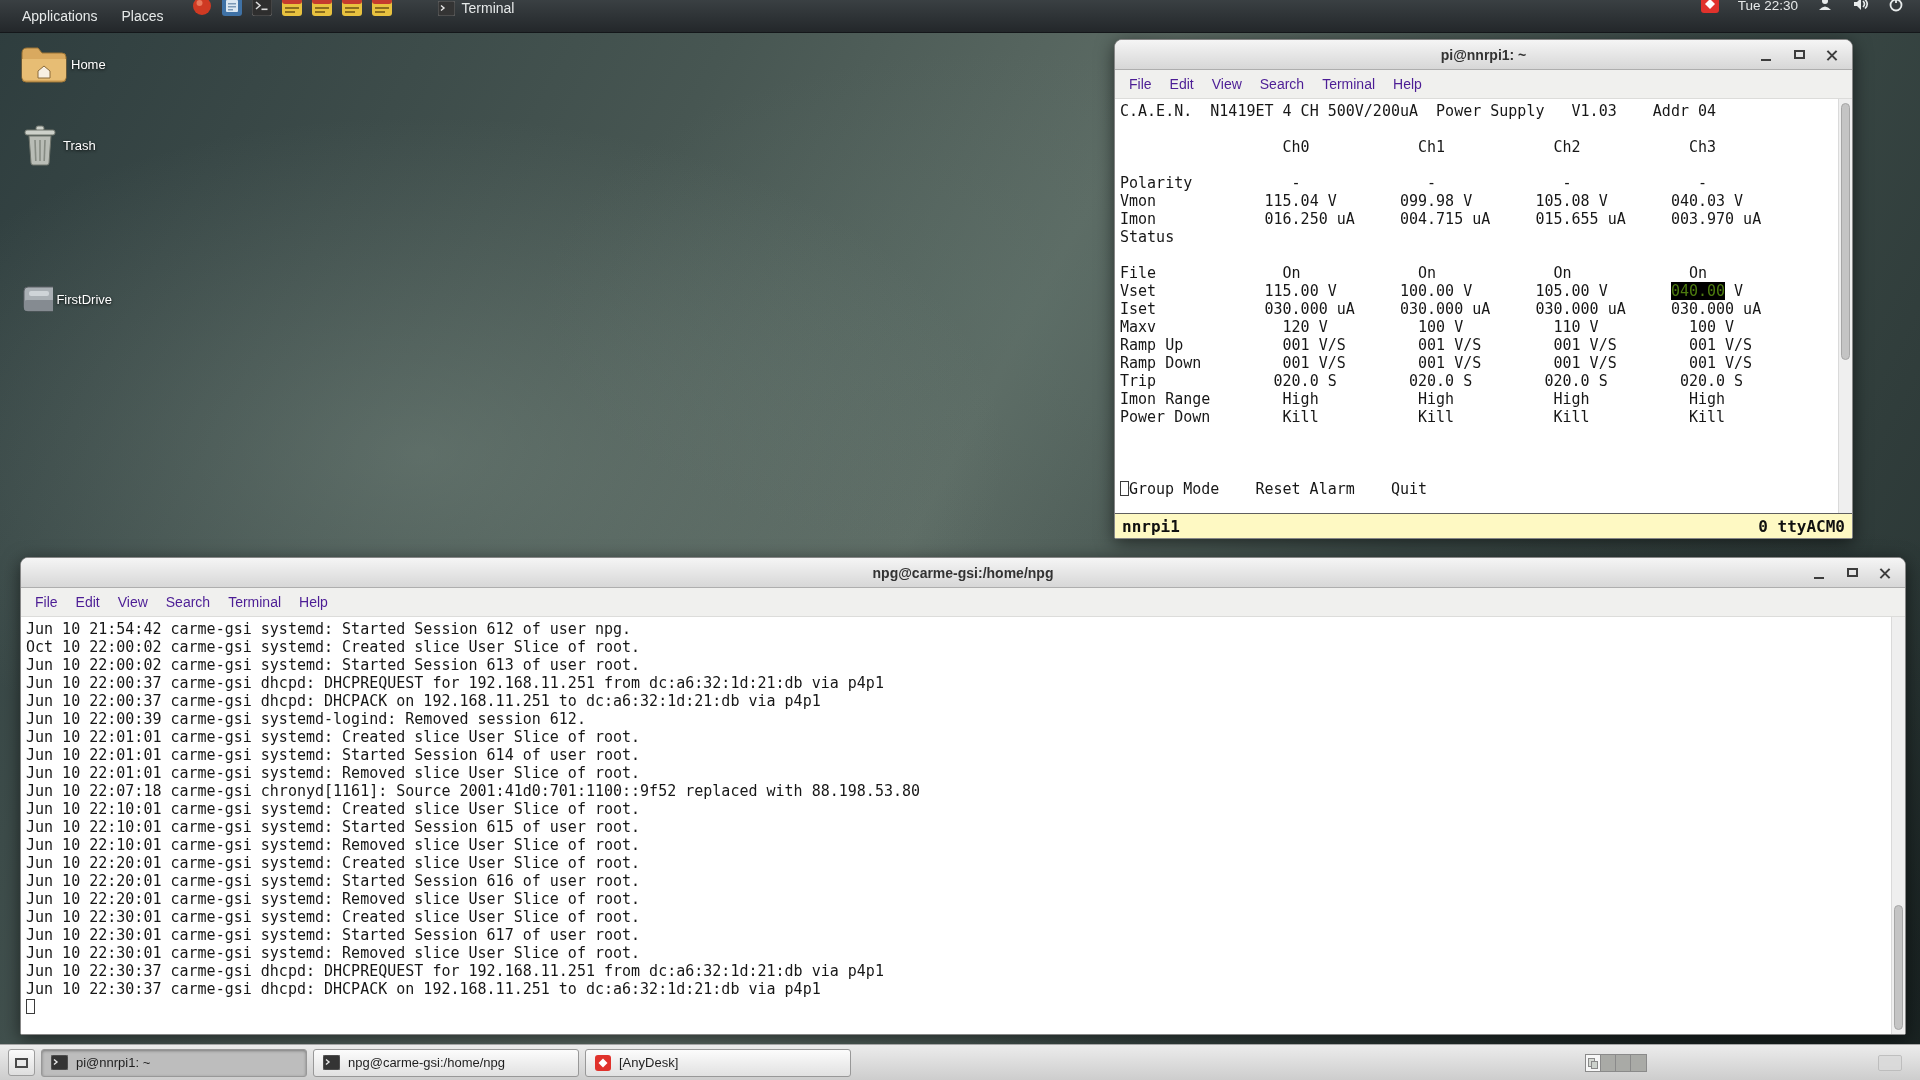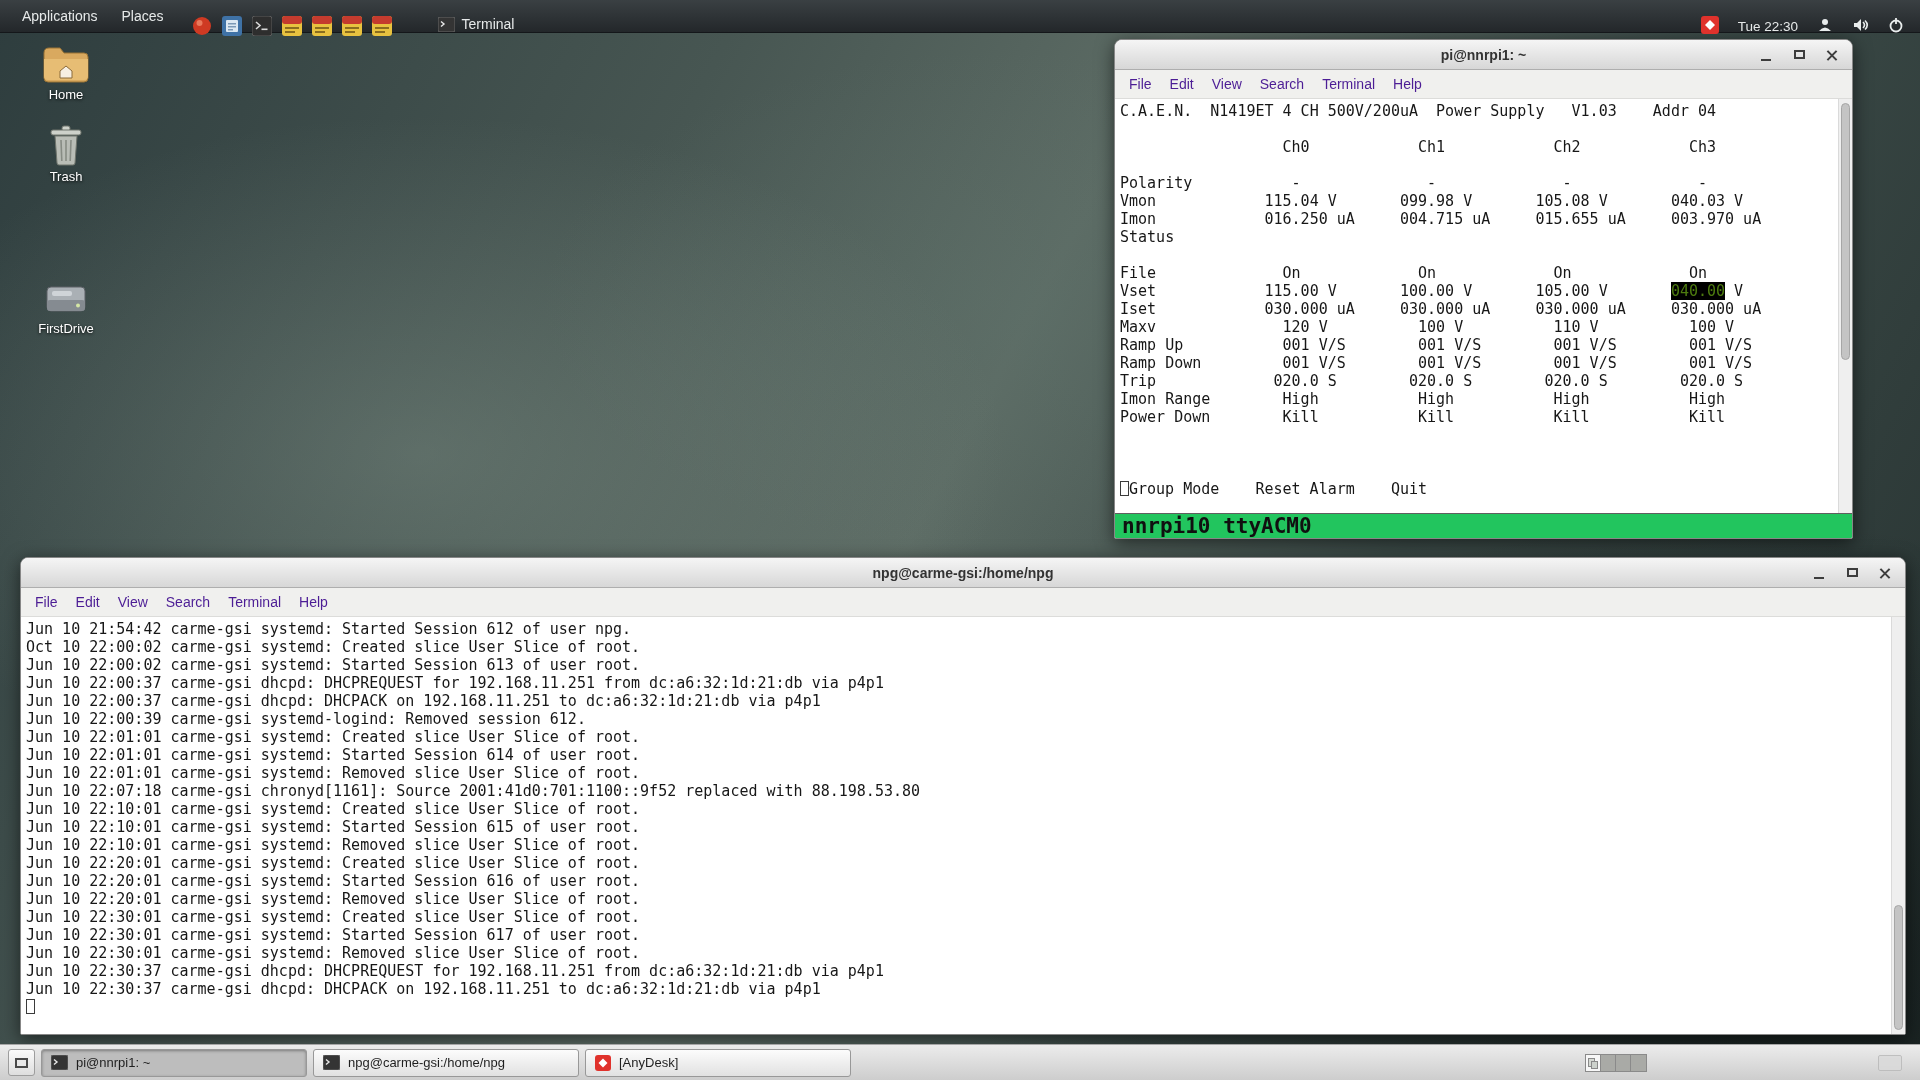--- a/index.html
+++ b/index.html
@@ -8,30 +8,30 @@
   .screen{position:relative;width:1920px;height:1080px;overflow:hidden;
     background:
       radial-gradient(900px 520px at 22% 42%, rgba(150,168,156,0.32), rgba(0,0,0,0) 65%),
       radial-gradient(760px 420px at 52% 28%, rgba(95,115,108,0.35), rgba(0,0,0,0) 60%),
       radial-gradient(1100px 680px at 90% 92%, rgba(8,14,14,0.55), rgba(0,0,0,0) 70%),
       linear-gradient(118deg,#2e3d3e 0%,#475652 30%,#5c6b64 48%,#3c4b48 68%,#25302f 100%);}
 
   
   .top-panel{position:absolute;top:0;left:0;right:0;height:28px;z-index:60;
     background:linear-gradient(#3a4043,#23272a);border-bottom:1px solid #14171a;
-    color:#e6e9e9;display:flex;align-items:flex-start;font-size:14px;padding:16px 10px}
+    color:#e6e9e9;display:flex;align-items:flex-end;font-size:14px;padding:16px 10px}
   .panel-menu{padding:0 12px;height:100%;display:flex;align-items:center;cursor:default}
   .launchers{display:flex;align-items:center;gap:10px;margin-left:16px}
   .launcher{width:20px;height:20px;display:flex;align-items:center;justify-content:center}
   .launcher-terminal{display:flex;align-items:center;gap:7px;margin-left:46px}
   .panel-right{margin-left:auto;display:flex;align-items:center;gap:19px;padding-right:6px}
   .clock{font-size:13.5px}
 
   
-  .desk-icon{position:absolute;width:92px;display:flex;flex-direction:column;align-items:center;gap:3px;text-align:center}
+  .desk-icon{position:absolute;width:92px;display:flex;flex-direction:row;align-items:center;gap:3px;text-align:center}
   .di-label{color:#fff;font-size:13px;text-shadow:0 1px 3px rgba(0,0,0,.9)}
 
   
   .window{position:absolute;background:#fff;border:1px solid #878787;border-radius:8px 8px 2px 2px;
     box-shadow:0 4px 18px rgba(0,0,0,.55);display:flex;flex-direction:column;overflow:hidden}
   .titlebar{height:30px;flex:0 0 30px;background:linear-gradient(#f5f5f5,#d7d7d7);
     border-bottom:1px solid #aeaeae;display:flex;align-items:center;position:relative}
   .title{flex:1;text-align:center;font-weight:bold;font-size:14px;color:#333}
   .winbtns{position:absolute;right:8px;top:0;height:100%;display:flex;align-items:center;gap:9px}
   .wb{width:24px;height:22px;display:flex;align-items:center;justify-content:center;border-radius:3px}
@@ -46,22 +46,22 @@
   .mitem{padding:4px 9px}
   .termwrap{flex:1 1 auto;display:flex;background:#fff;overflow:hidden}
   .termbody{flex:1;font-family:"DejaVu Sans Mono","Liberation Mono",monospace;font-size:15px;line-height:18px;
     color:#171717;padding:3px 0 0 5px;overflow:hidden}
   .term-line{min-height:18px;white-space:pre}
   .hl{background:#000;color:#4d7c0f}
   .cur{display:inline-block;width:9px;height:15px;border:1px solid #3b3b3b;vertical-align:-2px}
   .scrollbar{flex:0 0 14px;background:#efefef;border-left:1px solid #dadada;position:relative}
   .sb-thumb{position:absolute;left:2px;right:2px;background:#c4c4c4;border:1px solid #a6a6a6;border-radius:6px}
   .statusline{height:25px;flex:0 0 25px;border-top:1px solid #5f5f5f;display:flex;align-items:center;
-    font-family:"DejaVu Sans Mono","Liberation Mono",monospace;
-    font-weight:bold;font-size:21px;padding:0 7px;color:#101010;background:#22c55e}
+    justify-content:space-between;font-family:"DejaVu Sans Mono","Liberation Mono",monospace;
+    font-weight:bold;font-size:16px;padding:0 7px;color:#101010;background:#fef9c3}
   .sl-right{}
 
   #win1{left:1114px;top:39px;width:739px;height:500px}
   #win2{left:20px;top:557px;width:1886px;height:478px}
   #win1 .sb-thumb{top:4px;height:62%}
   #win2 .sb-thumb{bottom:4px;height:30%}
 
   
   .taskbar{position:absolute;left:0;right:0;bottom:0;height:36px;z-index:60;
     background:linear-gradient(#ececec,#cdcdcd);border-top:1px solid #a6a6a6;

